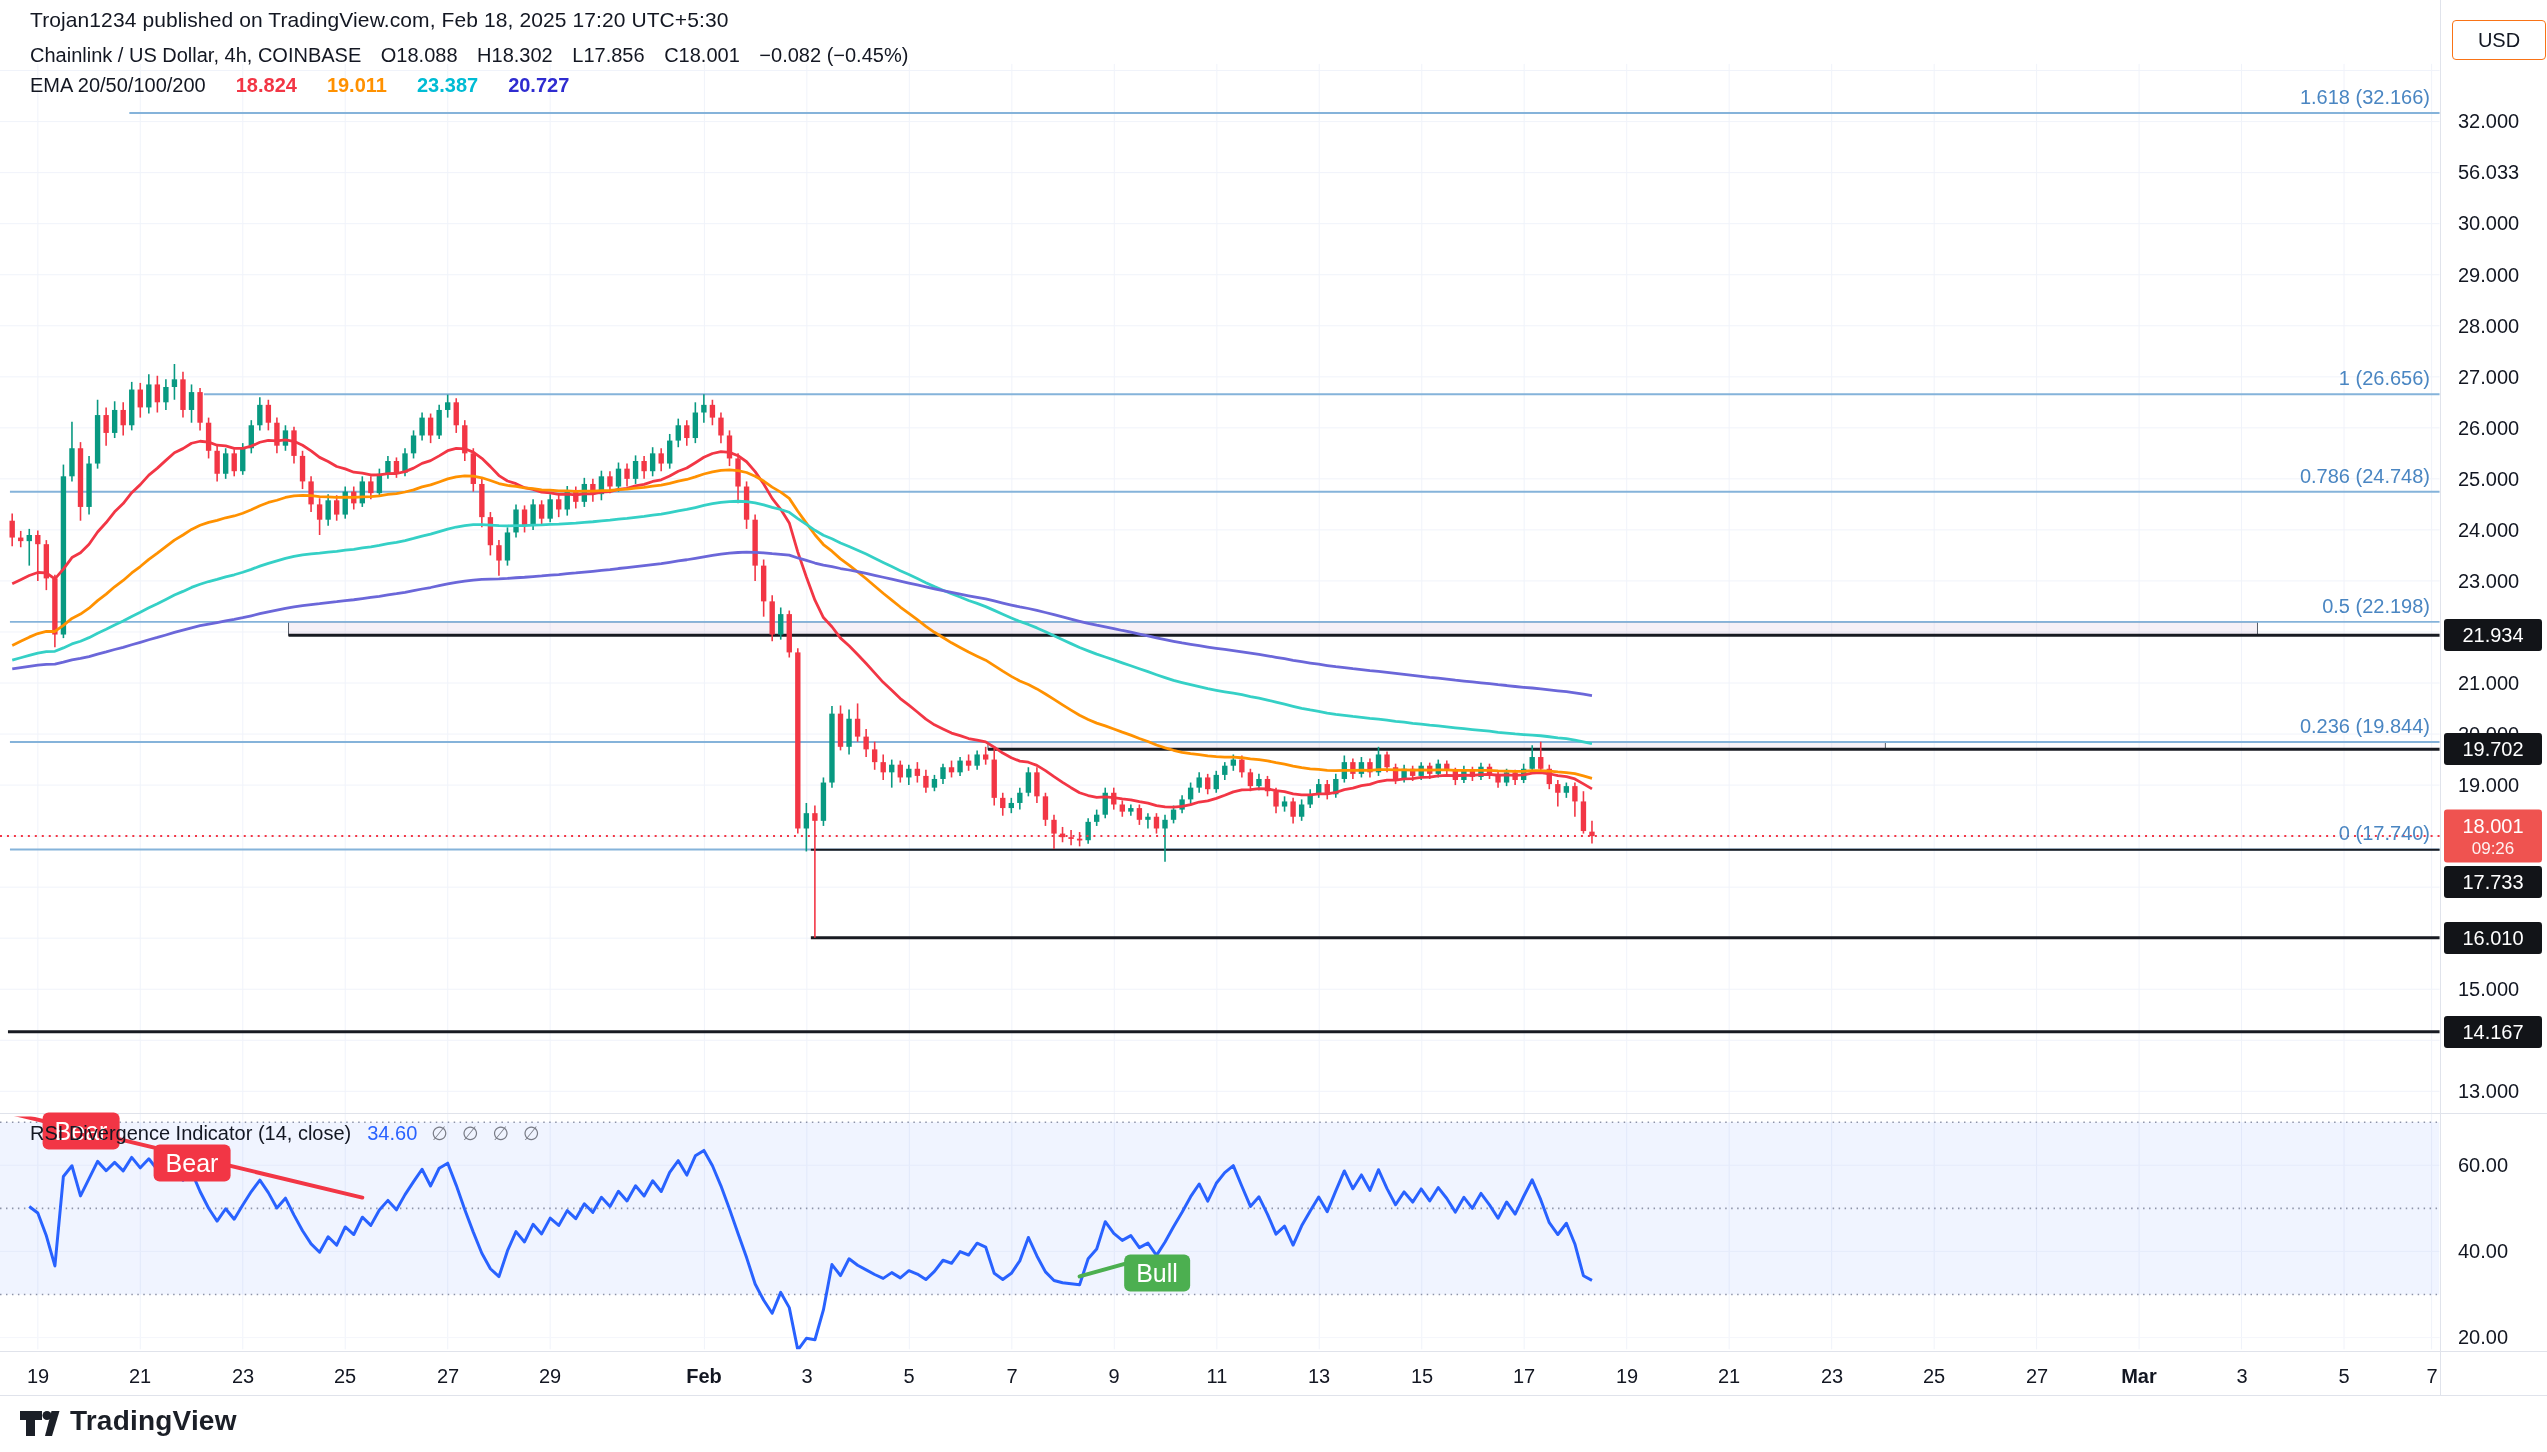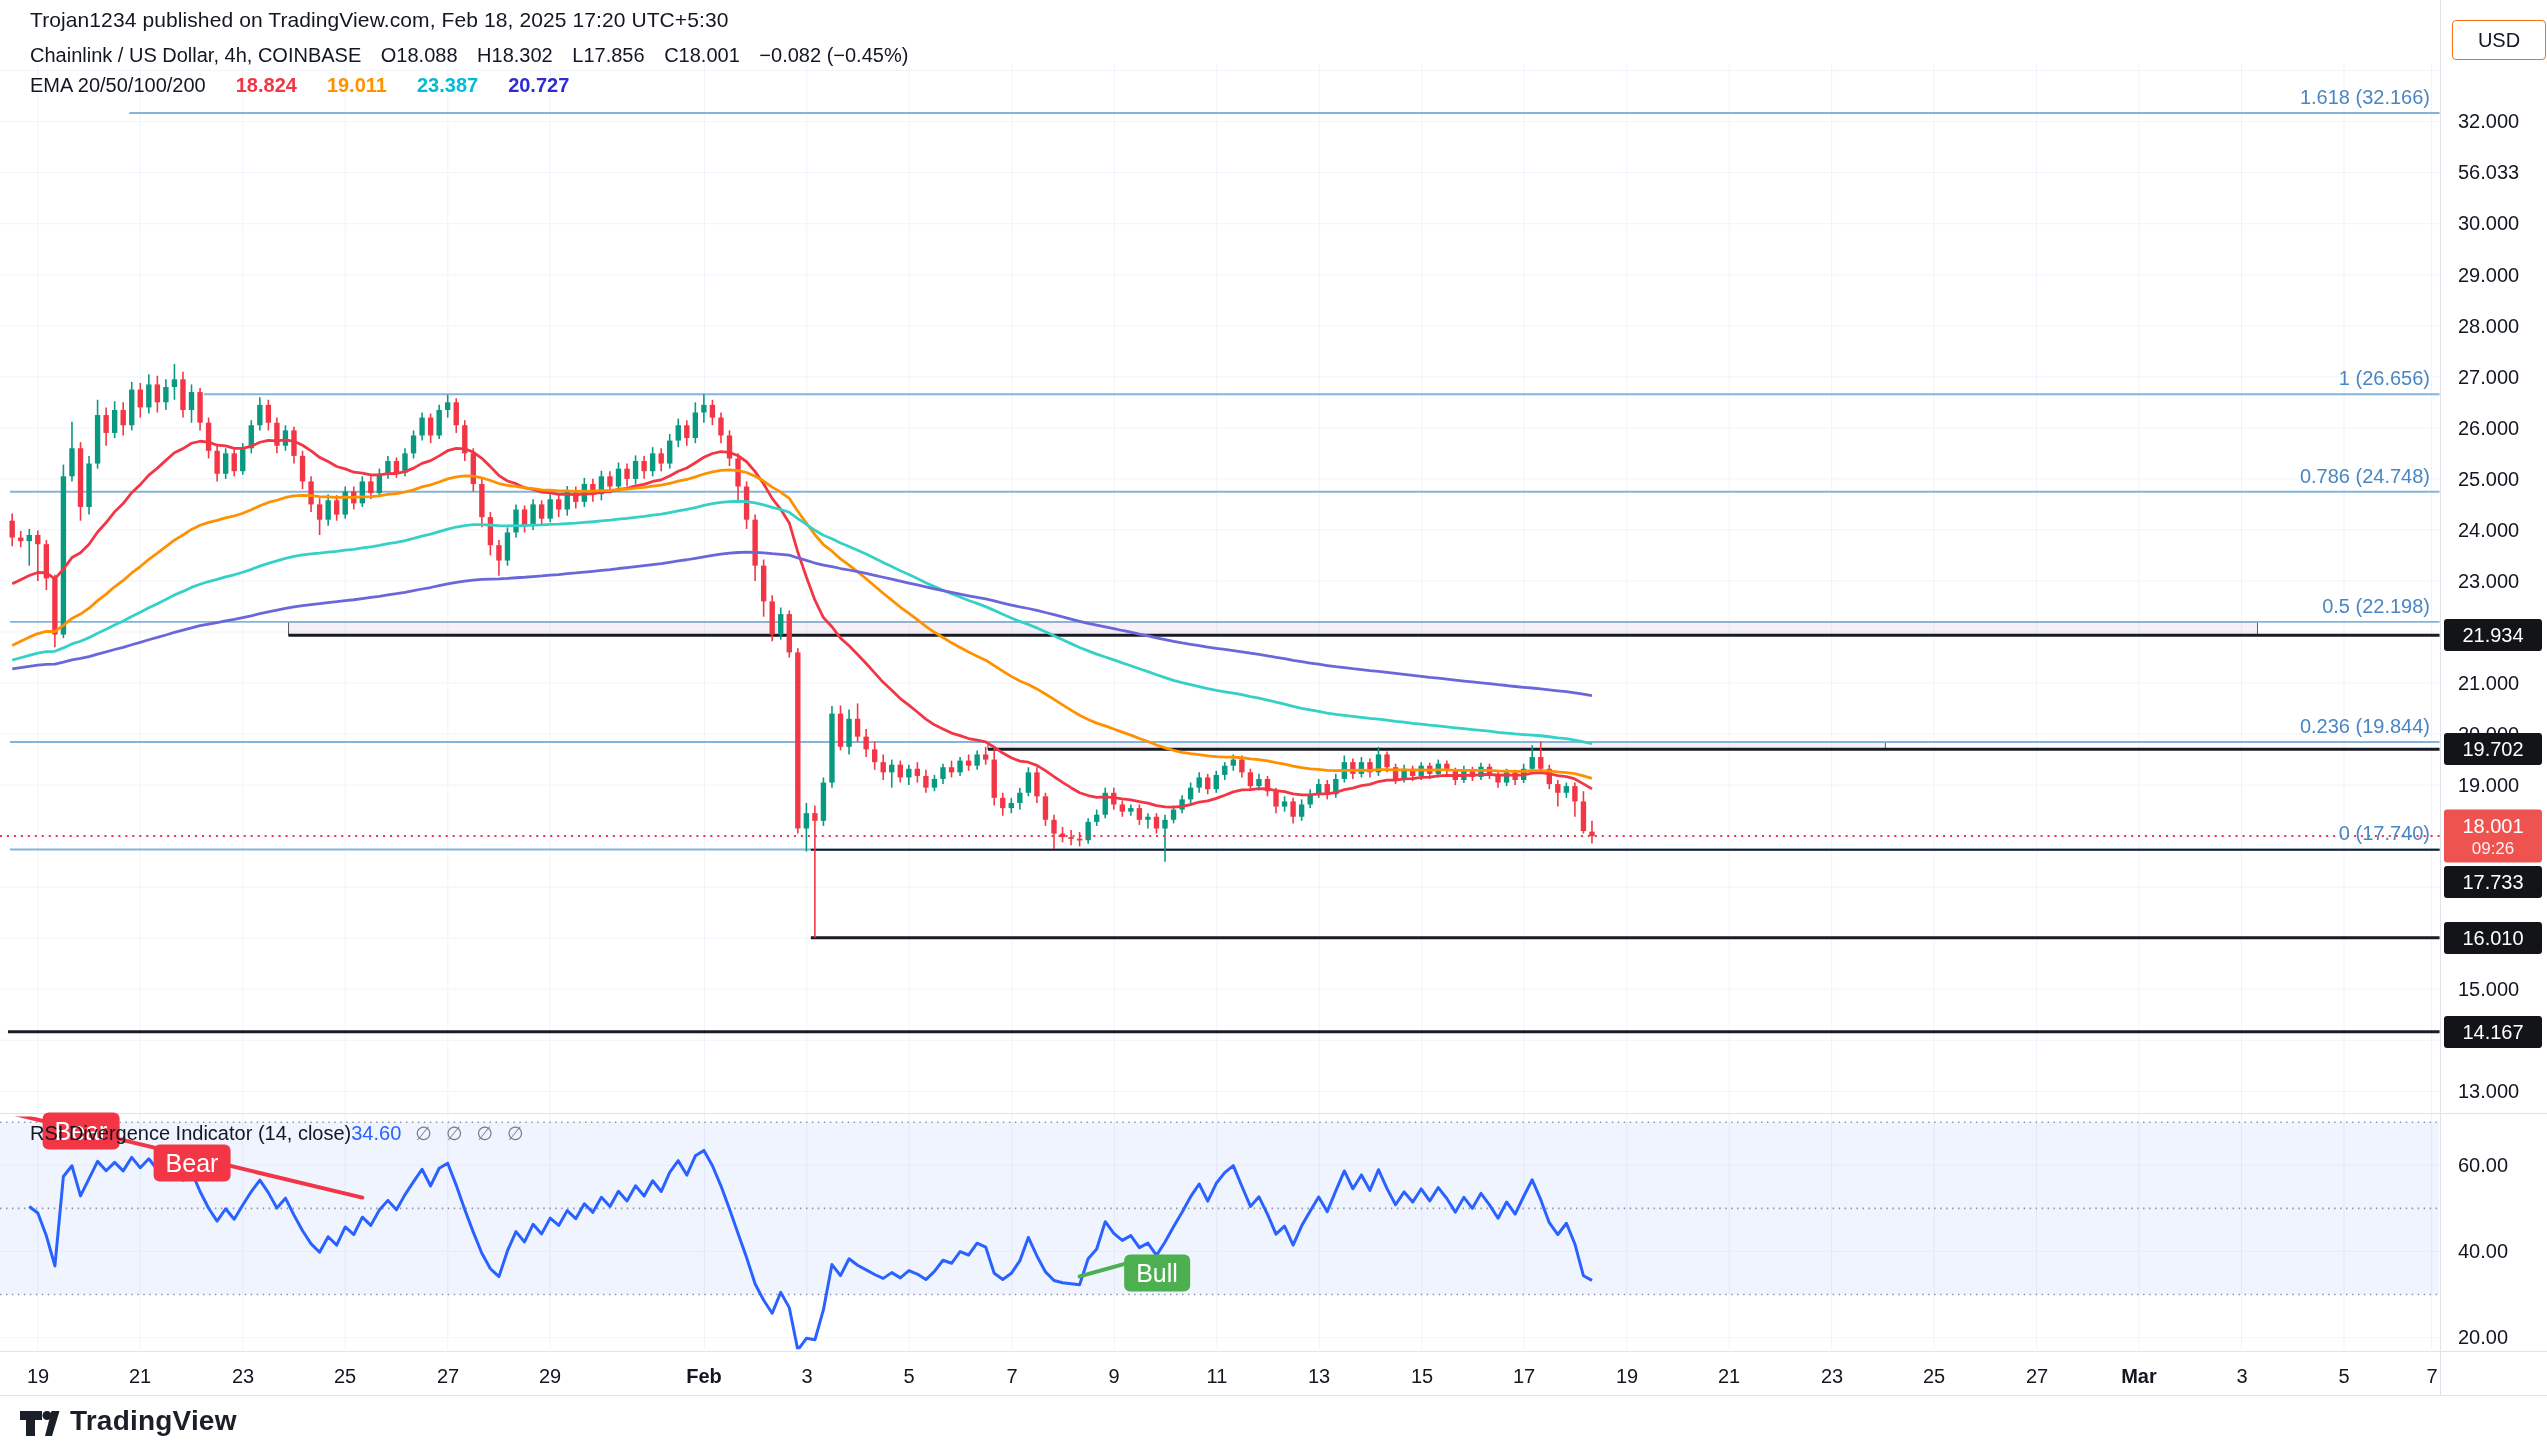--- a/index.html
+++ b/index.html
@@ -18,21 +18,21 @@
   .t-label{position:absolute;top:1365px;font-size:20px;color:#131722;transform:translateX(-50%);z-index:3;white-space:nowrap;}
   .t-label.bold{font-weight:700;}
   .fib-label{position:absolute;right:117px;font-size:20px;color:#4a86c2;z-index:4;white-space:nowrap;}
   .axis-badge{position:absolute;left:2444px;min-width:82px;background:#121418;color:#fff;font-size:20px;line-height:1;padding:6px 8px;border-radius:3px;text-align:center;transform:translateY(-50%);z-index:5;}
   .axis-badge.red{background:#ef5350;}
   .axis-badge .sub{display:block;font-size:17px;margin-top:4px;color:rgba(255,255,255,.92);}
   .sig-badge{position:absolute;color:#fff;font-size:25px;padding:4px 12px;border-radius:6px;transform:translate(-50%,-50%);z-index:4;}
   .sig-badge.bear{background:#f23645;}
   .sig-badge.bull{background:#4caf50;}
   #rsi-title-row{left:30px;top:1122px;font-size:20px;z-index:6;white-space:nowrap;}
-  #rsi-title-row .val{color:#2962ff;font-weight:500;}
+  #rsi-title-row .val{color:#2962ff;margin-left:16px;font-weight:500;}
   #rsi-title-row .slot{color:#787b86;margin-left:14px;font-size:19px;}
   .sep-h{position:absolute;left:0;width:2547px;height:1px;background:#e0e3eb;z-index:2;}
   .sep-v{position:absolute;top:0;width:1px;height:1395px;background:#e0e3eb;z-index:2;}
   #usd-box{left:2452px;top:20px;width:92px;height:38px;border:1px solid #f97316;border-radius:4px;
            display:flex;align-items:center;justify-content:center;font-size:20px;font-weight:500;z-index:3;}
   #footer{left:18px;top:1401px;height:40px;display:flex;align-items:center;gap:10px;z-index:3;}
   #footer .brand{font-size:28px;font-weight:600;color:#1b1f27;letter-spacing:0.2px;}
 </style>
 </head>
 <body>

